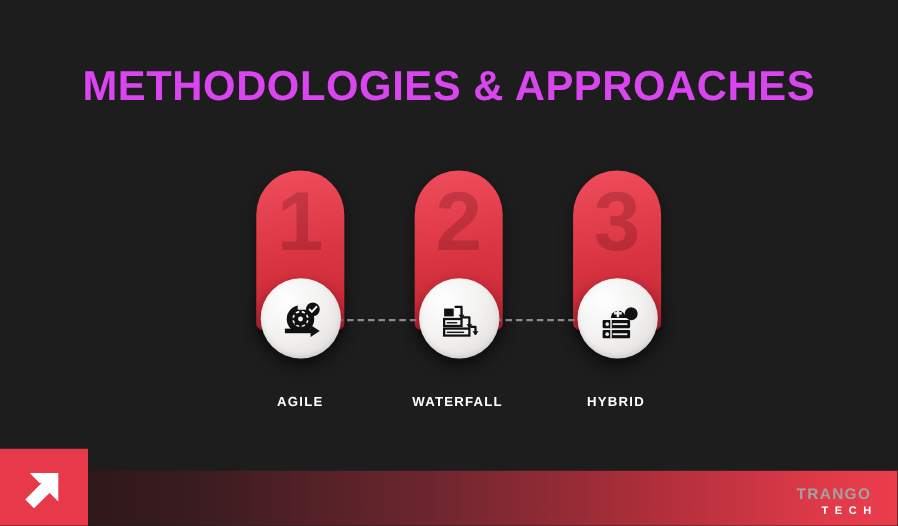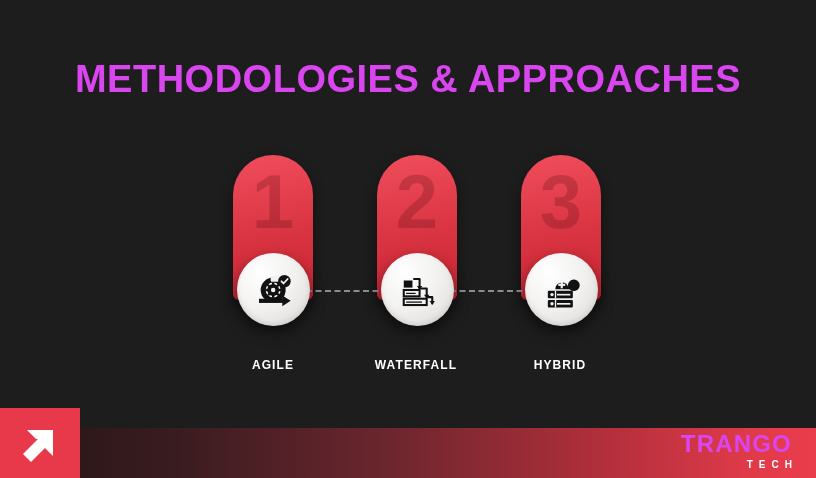--- a/index.html
+++ b/index.html
@@ -113,22 +113,22 @@
     z-index:5;
   }
   .brand {
     position:absolute;
     right:24px; bottom:8px;
     text-align:right;
     z-index:5;
     line-height:1;
   }
   .brand .b1 {
-    color:#d946ef;
-    font-size:24px;
+    color:#a3a3a3;
+    font-size:14px;
     font-weight:bold;
     letter-spacing:1.2px;
     display:block;
   }
   .brand .b2 {
     color:#ffffff;
     font-size:10px;
     font-weight:bold;
     letter-spacing:6px;
     display:block;

